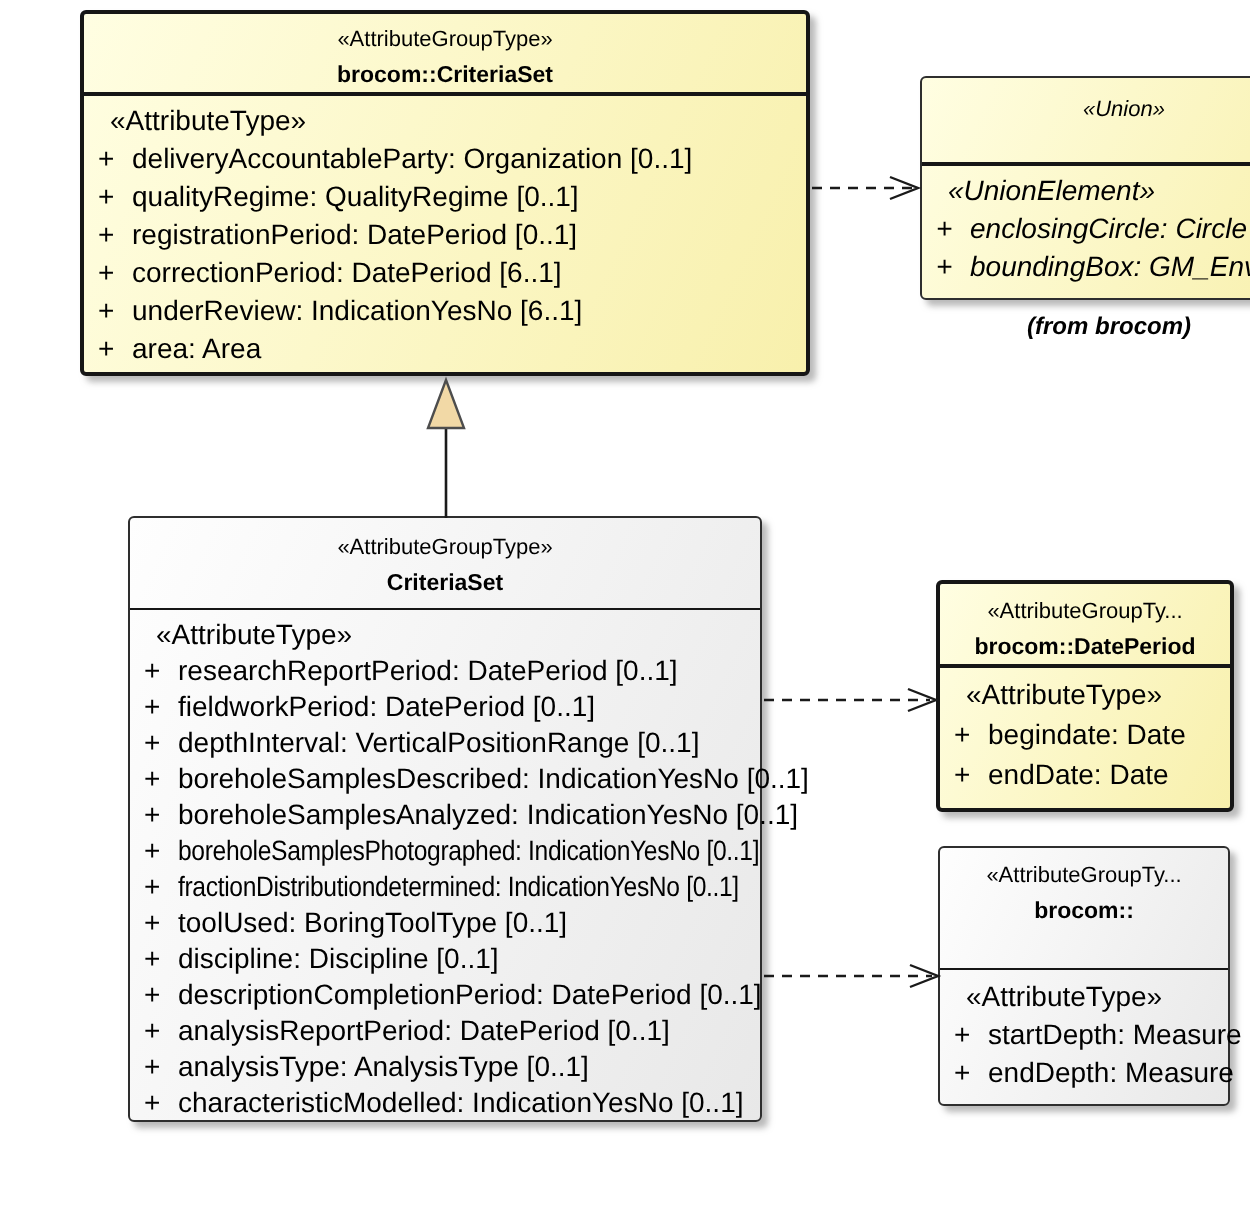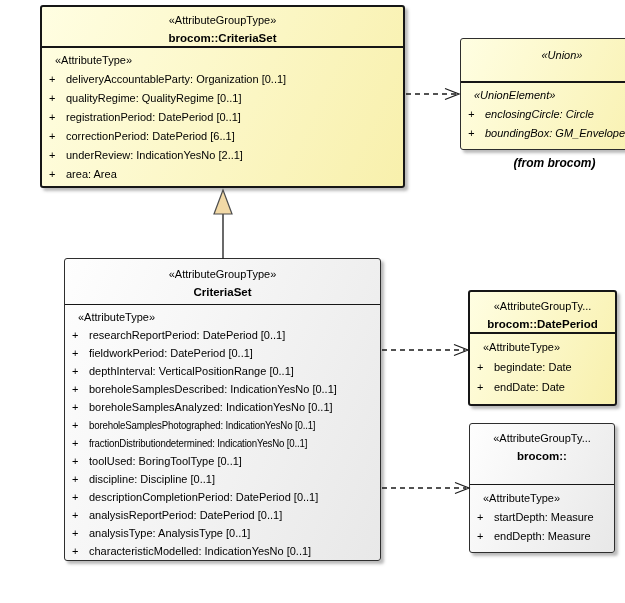--- a/index.html
+++ b/index.html
@@ -12,21 +12,21 @@
     position:absolute;box-sizing:border-box;border:1px solid #2e2e2e;border-radius:3px;
     box-shadow:3px 3px 3px rgba(130,130,130,.55);z-index:3;
   }
   .node.b2{border-width:2px;border-color:#161616;}
   .yellow{background:linear-gradient(115deg,#FFFEE2 0%,#F8F0AC 100%);}
   .plain{background:linear-gradient(115deg,#FEFEFE 0%,#E8E8E8 100%);}
   .hdr{box-sizing:border-box;text-align:center;border-bottom:1px solid #161616;}
   .hdr.sep2{border-bottom-width:2px;}
   .stereo{font-size:11px;line-height:17px;}
   .title{font-size:11.5px;font-weight:bold;line-height:18px;}
-  .comp{box-sizing:border-box;font-size:11px;}
+  .comp{box-sizing:border-box;font-size:14px;}
   .clabel{padding-left:13px;}
   .row{display:flex;}
   .vis{width:24px;padding-left:7px;box-sizing:border-box;flex:0 0 24px;}
   .txt{flex:1;white-space:nowrap;}
   .condensed{transform:scaleX(.88);transform-origin:0 50%;display:inline-block;letter-spacing:-.2px;}
   
   #box-a{left:8px;top:5px;width:365px;height:183px;}
   #box-a .hdr{height:41px;padding-top:5px;}
   #box-a .comp{padding-top:3px;line-height:19px;}
   #box-c{left:428px;top:38px;width:204px;height:112px;font-style:italic;}
@@ -93,21 +93,21 @@
       <div class="row">
           <span class="vis">+</span>
           <span class="txt">registrationPeriod: DatePeriod [0..1]</span>
         </div>
       <div class="row">
           <span class="vis">+</span>
           <span class="txt">correctionPeriod: DatePeriod [6..1]</span>
         </div>
       <div class="row">
           <span class="vis">+</span>
-          <span class="txt">underReview: IndicationYesNo [2..1]</span>
+          <span class="txt">underReview: IndicationYesNo [6..1]</span>
         </div>
       <div class="row">
           <span class="vis">+</span>
           <span class="txt">area: Area</span>
         </div>
     </div>
   </div>
 
   <div class="node yellow" id="box-c">
     <div class="hdr sep2">

